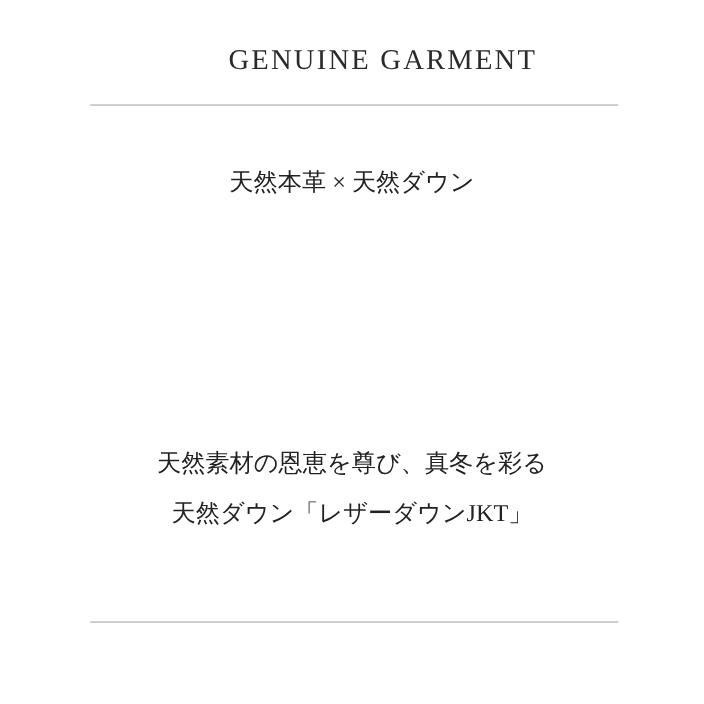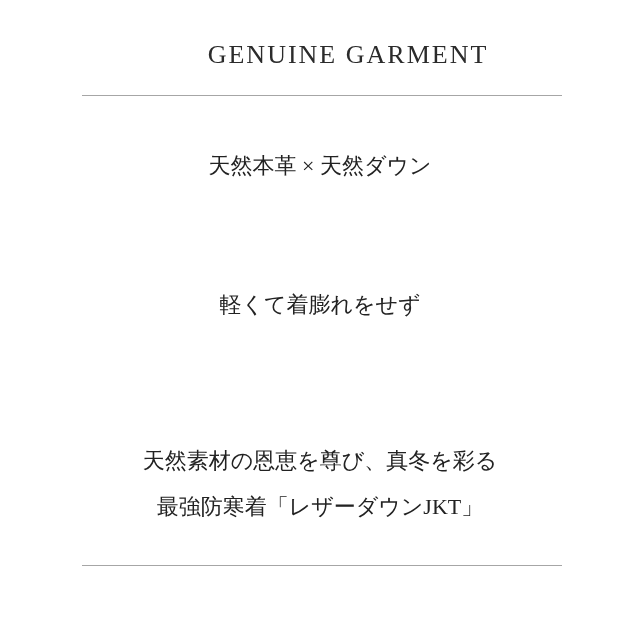--- a/index.html
+++ b/index.html
@@ -48,40 +48,39 @@
     margin: 0;
     text-align: center;
     font-size: 22px;
     line-height: 46px;
     font-weight: 400;
     color: #222222;
     font-family: "Liberation Serif", "DejaVu Serif", serif;
   }
   .para-1 { top: 143px; }
   .para-2 { top: 282px; }
-  .para-3 { top: 438px; }
+  .para-3 { top: 398px; }
   .line { display: block; }
 </style>
 </head>
 <body>
 
 <div class="page">
 
   <h1 class="title">GENUINE GARMENT</h1>
 
   <hr class="divider divider-top">
 
   <p class="para para-1">
     <span class="line">天然本革 × 天然ダウン</span>
   </p>
 
   <p class="para para-2">
-    <span class="line">軽くて着膨れをせず</span>
   </p>
 
   <p class="para para-3">
     <span class="line">天然素材の恩恵を尊び、真冬を彩る</span>
-    <span class="line">最強防寒着「レザーダウンJKT」</span>
+    <span class="line">天然ダウン「レザーダウンJKT」</span>
   </p>
 
   <hr class="divider divider-bottom">
 
 </div>
 
 </body></html>

